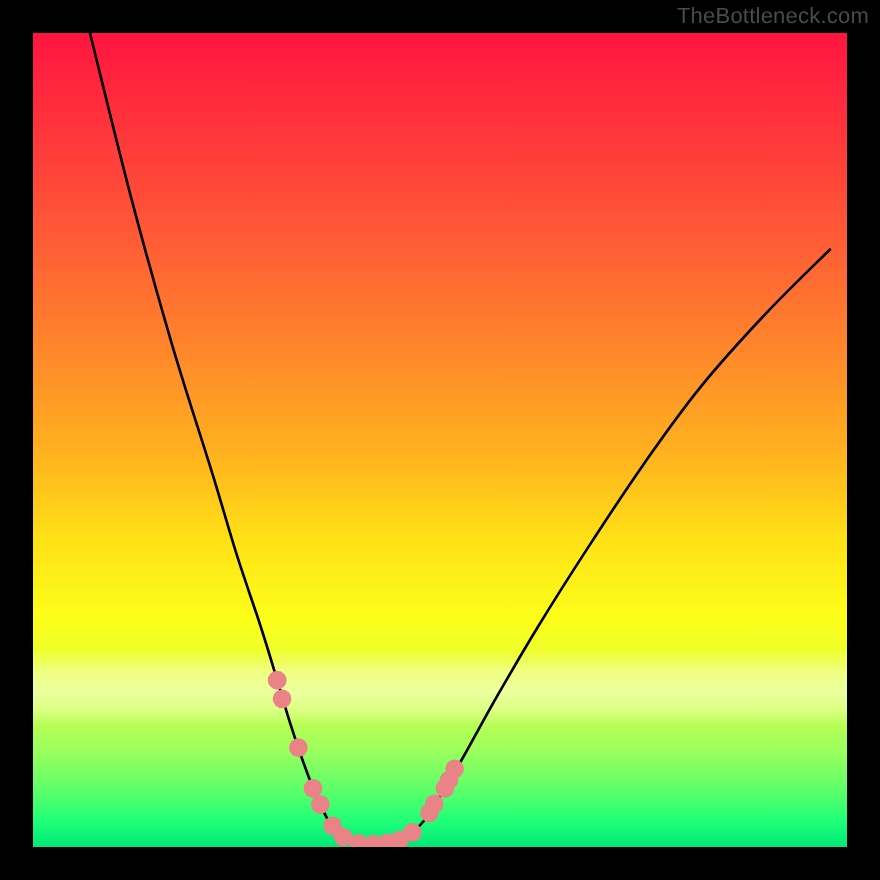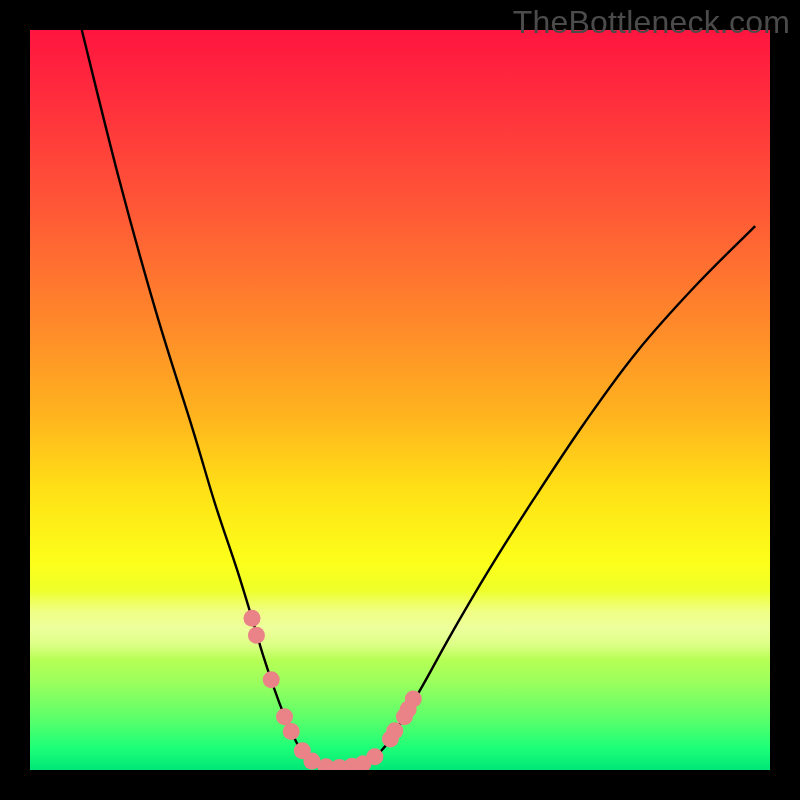--- a/index.html
+++ b/index.html
@@ -57,21 +57,21 @@
       rgba(255,255,230,0.55) 55%,
       rgba(255,255,230,0.35) 80%,
       rgba(255,255,230,0) 100%
     );
   }
   .watermark {
     position: absolute;
     top: 4px;
     right: 10px;
     color: #4b4b4b;
-    font-size: 32px;
+    font-size: 20px;
     letter-spacing: 0.2px;
   }
   svg.curve {
     position: absolute;
     top: 0;
     left: 0;
     width: 740px;
     height: 740px;
     display: block;
   }

